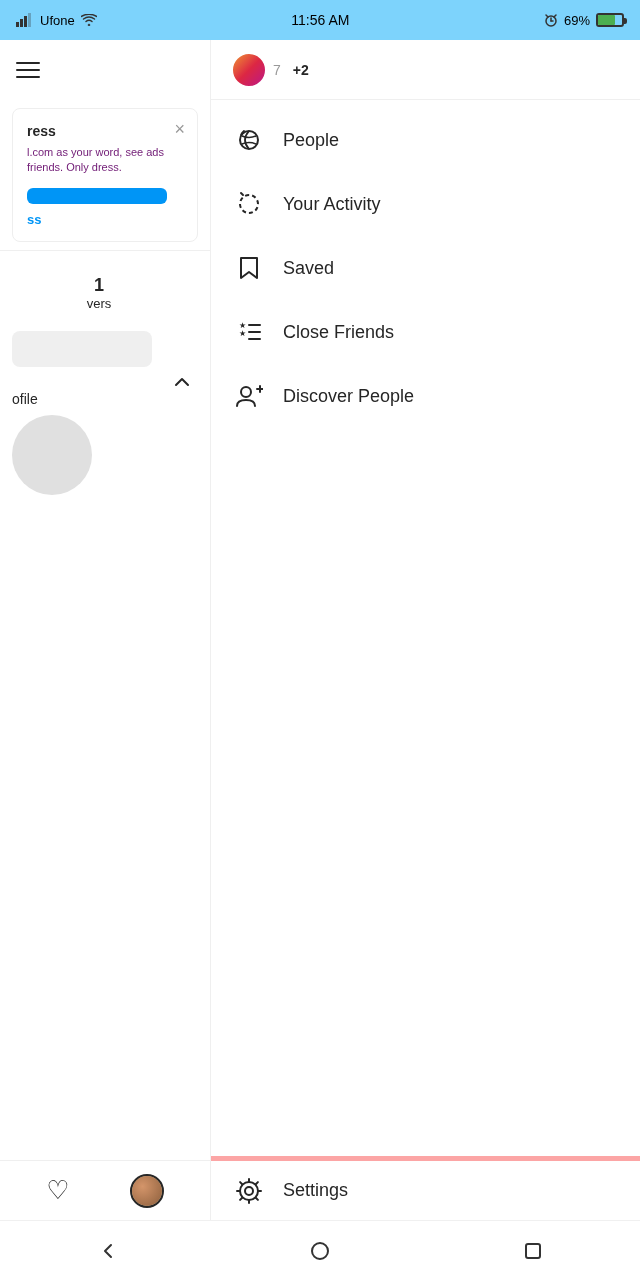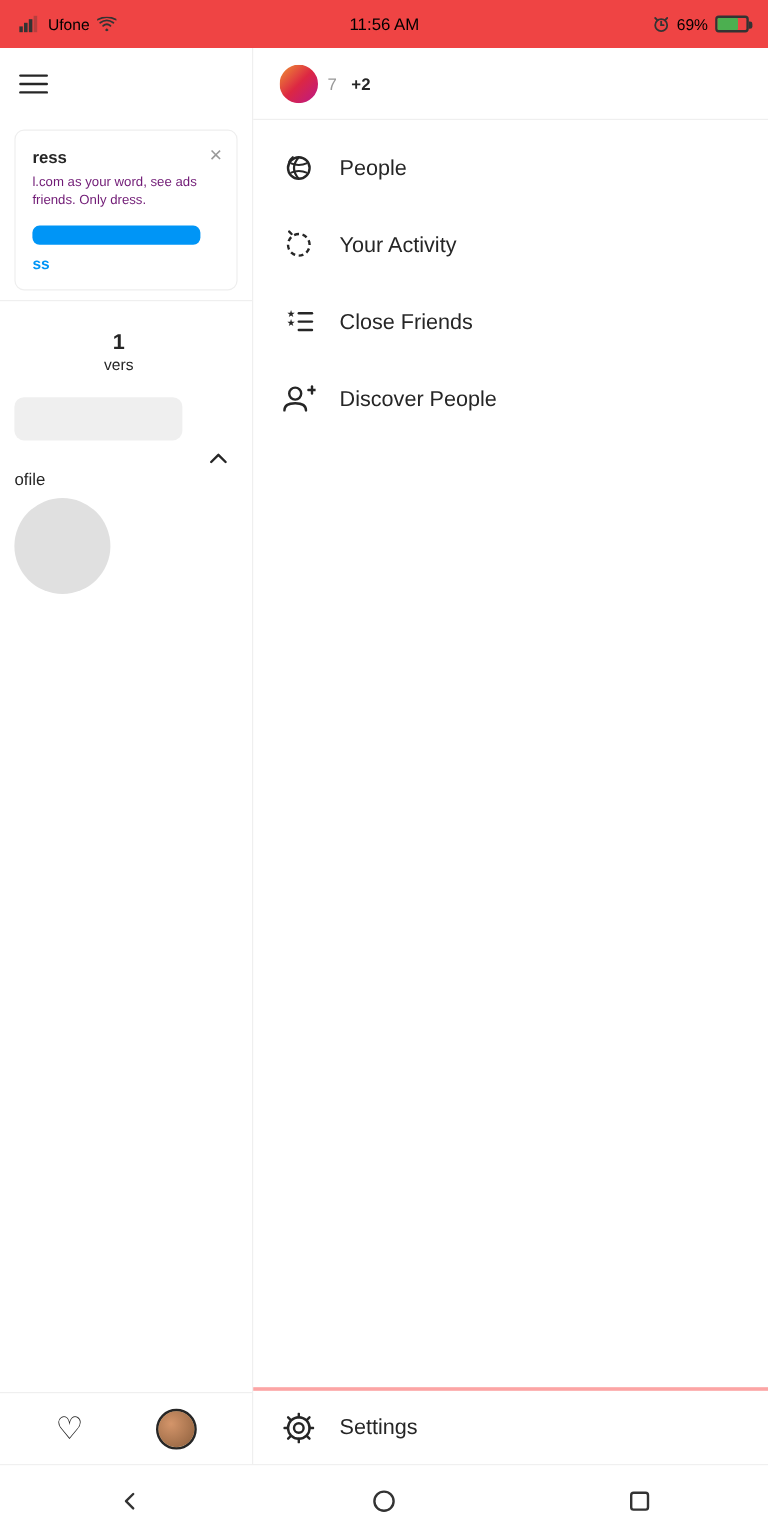--- a/index.html
+++ b/index.html
@@ -9,21 +9,21 @@
       height: 1280px;
       font-family: -apple-system, 'Helvetica Neue', Arial, sans-serif;
       background: #fff;
       overflow: hidden;
       position: relative;
     }
 
     
     .status-bar {
       height: 40px;
-      background: #ef4444;
+      background: #7dd3fc;
       display: flex;
       align-items: center;
       justify-content: space-between;
       padding: 0 16px;
       font-size: 13px;
       font-weight: 500;
     }
     .status-left { display: flex; align-items: center; gap: 6px; }
     .status-center { font-weight: 400; font-size: 14px; text-align: center; }
     .status-right { display: flex; align-items: center; gap: 6px; font-size: 13px; }
@@ -219,21 +219,21 @@
       font-size: 18px; color: #262626; font-weight: 400;
     }
 
     
     .settings-row {
       height: 64px;
       display: flex;
       align-items: center;
       padding: 0 24px;
       gap: 20px;
-      border-top: 3px solid #fca5a5;
+      border-top: 5px solid #fca5a5;
       cursor: pointer;
     }
     .settings-label {
       font-size: 18px; color: #262626; font-weight: 400;
     }
 
     
     .system-nav {
       height: 60px;
       background: #fff;
@@ -371,20 +371,28 @@
         <div class="menu-icon">
           <svg width="26" height="26" viewBox="0 0 26 26" fill="none">
             <path d="M13 4 A9 9 0 1 0 13 22 A9 9 0 1 0 13 4Z" stroke="#262626" stroke-width="2" fill="none" stroke-dasharray="4 3"></path>
             <path d="M7 4 L5 2" stroke="#262626" stroke-width="2" stroke-linecap="round"></path>
           </svg>
         </div>
         <span class="menu-label">Your Activity</span>
       </div>
 
 
+      <div class="menu-item">
+        <div class="menu-icon">
+          <svg width="24" height="26" viewBox="0 0 24 26" fill="none">
+            <path d="M4 3 L20 3 L20 23 L12 17 L4 23 Z" stroke="#262626" stroke-width="2" stroke-linejoin="round" fill="none"></path>
+          </svg>
+        </div>
+        <span class="menu-label">Saved</span>
+      </div>
 
       <div class="menu-item">
         <div class="menu-icon">
           <svg width="26" height="26" viewBox="0 0 26 26" fill="none">
             <text x="3" y="9" font-size="8" fill="#262626">★</text>
             <text x="3" y="17" font-size="8" fill="#262626">★</text>
             <line x1="13" y1="6" x2="24" y2="6" stroke="#262626" stroke-width="2" stroke-linecap="round"></line>
             <line x1="13" y1="13" x2="24" y2="13" stroke="#262626" stroke-width="2" stroke-linecap="round"></line>
             <line x1="13" y1="20" x2="24" y2="20" stroke="#262626" stroke-width="2" stroke-linecap="round"></line>
           </svg>

